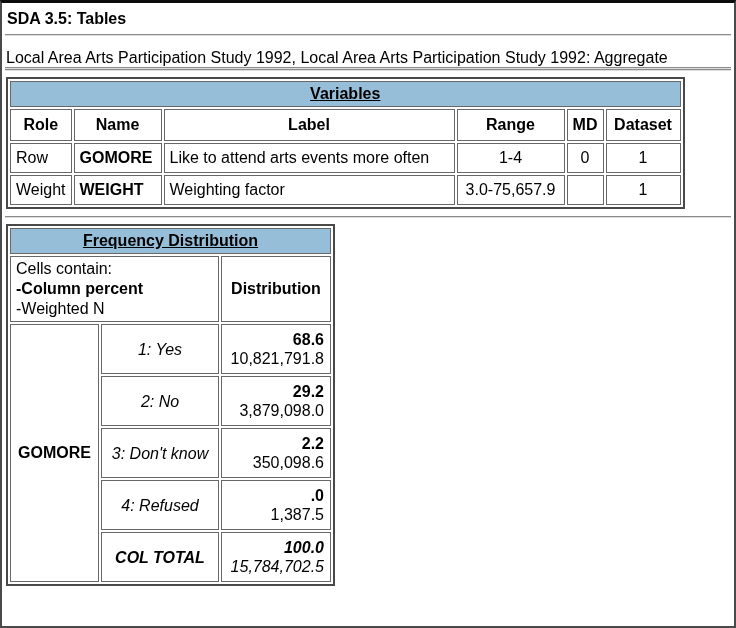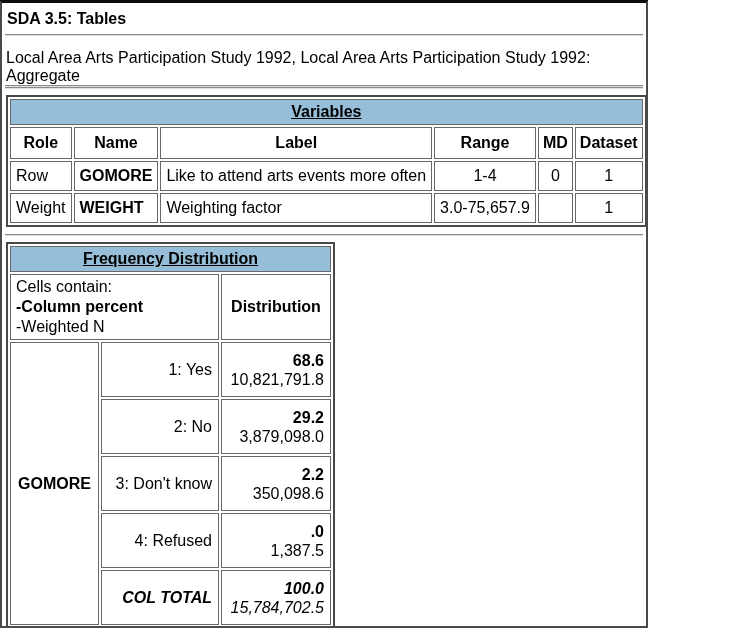--- a/index.html
+++ b/index.html
@@ -6,21 +6,21 @@
     margin: 0; padding: 0;
     width: 736px; height: 628px;
     overflow: hidden;
     background: #ffffff;
     font-family: "Liberation Sans", sans-serif;
     font-size: 16px;
     color: #000;
   }
   .frame {
     box-sizing: border-box;
-    width: 648px; height: 628px;
+    width: 736px; height: 628px;
     border: 2px solid #4a4a4a;
     border-top: 3px solid #0c0c0c;
     padding: 4px 3px 0 3px;
     overflow: hidden;
   }
   .b  { font-weight: bold; }
   .i  { font-style: italic; }
   .bi { font-weight: bold; font-style: italic; text-align: right; }
 
   .title { margin: 3px 0 6px 2px; font-weight: bold; line-height: 18px; }
@@ -60,21 +60,21 @@
   table.vars { margin: 6px 0 0 1px; }
   table.vars th.colhead { padding: 6px 4px; text-align: center; line-height: 18px; }
   table.vars td { padding: 5px 5px; line-height: 18px; margin-left: 22px; }
   table.vars td.c { text-align: center; }
 
   
   table.freq { margin: 6px 0 0 1px; }
   table.freq td.cells-contain { padding: 2px 5px; line-height: 20px; white-space: normal; }
   table.freq th.dist { text-align: center; vertical-align: middle; line-height: 20px; padding: 2px 4px; }
   table.freq td.rowvar { text-align: center; vertical-align: middle; font-weight: bold; padding: 2px 4px; }
-  table.freq td.lab { vertical-align: middle; text-align: right; padding: 17px 6px; line-height: 19px; }
+  table.freq td.lab { vertical-align: middle; text-align: center; padding: 4px 6px; line-height: 19px; font-style: italic; }
   table.freq td.val { vertical-align: middle; text-align: right; padding: 5px 6px; }
   table.freq td.val div { line-height: 19px; }
 </style>
 </head>
 <body>
 
 <div class="frame">
 
   <div class="title">SDA 3.5: Tables</div>
   <hr class="rule">

